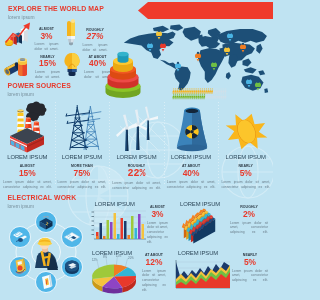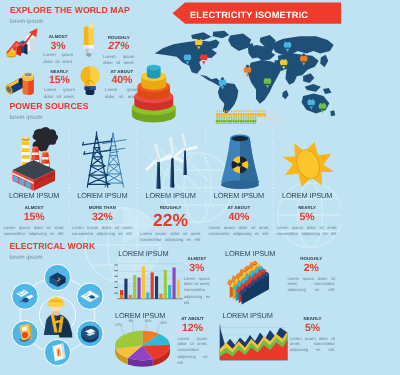--- a/index.html
+++ b/index.html
@@ -129,21 +129,20 @@
             <circle cy="-3.1" r="1.15" fill="#1d4f77"></circle>
           </g>
       </g>
     </svg>
   </div>
 
   <div class="abs" style="left:138px;top:2px;width:135px;height:17px;">
     <svg width="135" height="17" viewBox="0 0 135 17">
       <path d="M0 8.5 L10 0 H135 V17 H10 Z" fill="#ef3b2c"></path>
     </svg>
-    <div class="abs" style="left:14px;top:4.5px;font-size:7.4px;font-weight:bold;color:#fff;letter-spacing:.15px;">ELECTRICITY ISOMETRIC</div>
   </div>
 
   <div class="abs" style="left:8px;top:5.6px;">
     <div class="sec-title" style="font-size:6.9px;">EXPLORE THE WORLD MAP</div>
     <div class="sec-sub" style="font-size:4.9px;margin-top:3.1px;">lorem ipsum</div>
   </div>
 
   <div class="abs" style="left:4px;top:20px;width:56px;height:28px;">
     <div class="abs" style="left:0px;top:1px;width:30px;height:26px;">
       <svg width="30" height="26" viewBox="0 0 60 52">
@@ -417,21 +416,21 @@
                      M16 74 L47 88 M44 74 L14 88"></path>
             <path d="M6 28 L50 22 M8 42 L48 36"></path>
             <path d="M6 28 L7 24 M50 22 L50 18 M8 42 L9 38 M48 36 L48 32 M27 12 L27 8 M27 20 L27 16"></path>
             <path d="M24 26 L30 25"></path>
           </g>
         </svg>
       </div>
       <div class="abs" style="left:3px;top:55px;width:48.6px;text-align:center;">
         <div style="font-size:5.9px;color:#2f4a5c;line-height:1;letter-spacing:-0.1px;">LOREM IPSUM</div>
         <div class="stat-label" style="margin-top:4.4px;">MORE THAN</div>
-        <div class="stat-pct" style="font-size:8.4px;margin-top:0.6px;">32%</div>
+        <div class="stat-pct" style="font-size:8.4px;margin-top:0.6px;">75%</div>
         <div class="stat-text" style="font-size:3.3px;margin-top:2px;">Lorem ipsum dolor sit amet, consectetur adipiscing ex elit.</div>
       </div>
     </div>
 
     <div class="abs" style="left:109.2px;top:0px;width:54.6px;">
       <div class="abs" style="left:7px;top:2px;width:42px;height:50px;">
         <svg width="42" height="50" viewBox="0 0 84 100">
 
           <g>
             <path d="M62.8 34 L65.2 34 L66.6 76 L61.4 76 Z" fill="#1b4a77"></path>
@@ -457,21 +456,21 @@
             <path d="M21.5 52 L42 44 L44 49 L23 55 Z" fill="#f2f7fa"></path>
             <path d="M21.5 52 L14 26 L19 25 L25 51 Z" fill="#e6eef4"></path>
             <path d="M21.5 52 L3 70 L0 66 L19 49 Z" fill="#f2f7fa"></path>
             <circle cx="21.5" cy="52" r="3.4" fill="#dbe6ed"></circle>
           </g>
         </svg>
       </div>
       <div class="abs" style="left:3px;top:55px;width:48.6px;text-align:center;">
         <div style="font-size:5.9px;color:#2f4a5c;line-height:1;letter-spacing:-0.1px;">LOREM IPSUM</div>
         <div class="stat-label" style="margin-top:4.4px;">ROUGHLY</div>
-        <div class="stat-pct" style="font-size:14px;margin-top:0.6px;">22%</div>
+        <div class="stat-pct" style="font-size:10px;margin-top:0.6px;font-family:Liberation Mono, monospace;">22%</div>
         <div class="stat-text" style="font-size:3.3px;margin-top:2px;">Lorem ipsum dolor sit amet, consectetur adipiscing ex elit.</div>
       </div>
     </div>
 
     <div class="abs" style="left:163.8px;top:0px;width:54.6px;">
       <div class="abs" style="left:11px;top:7px;width:34px;height:45px;">
         <svg width="34" height="45" viewBox="0 2 60 80">
 
           <path d="M16 8 C13 34 8 52 3 72 C12 78 48 78 57 72 C52 52 47 34 44 8 Z" fill="#3b83ba"></path>
           <path d="M30 8 C30 34 30 52 30 75 C42 75 52 74.5 57 72 C52 52 47 34 44 8 Z" fill="#2f6a9c"></path>

